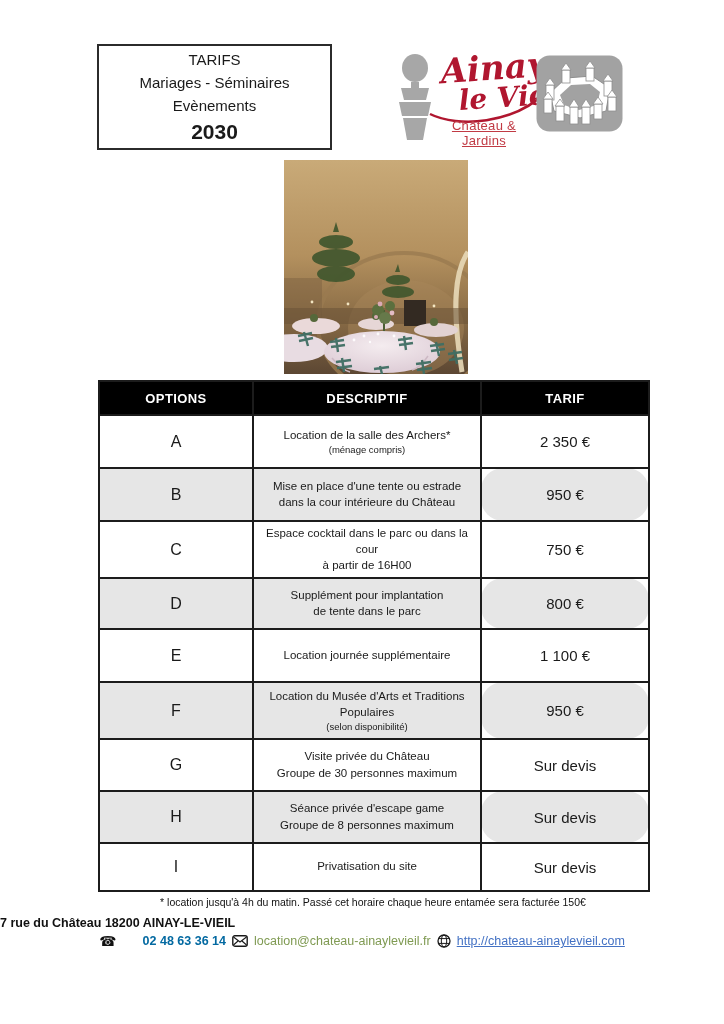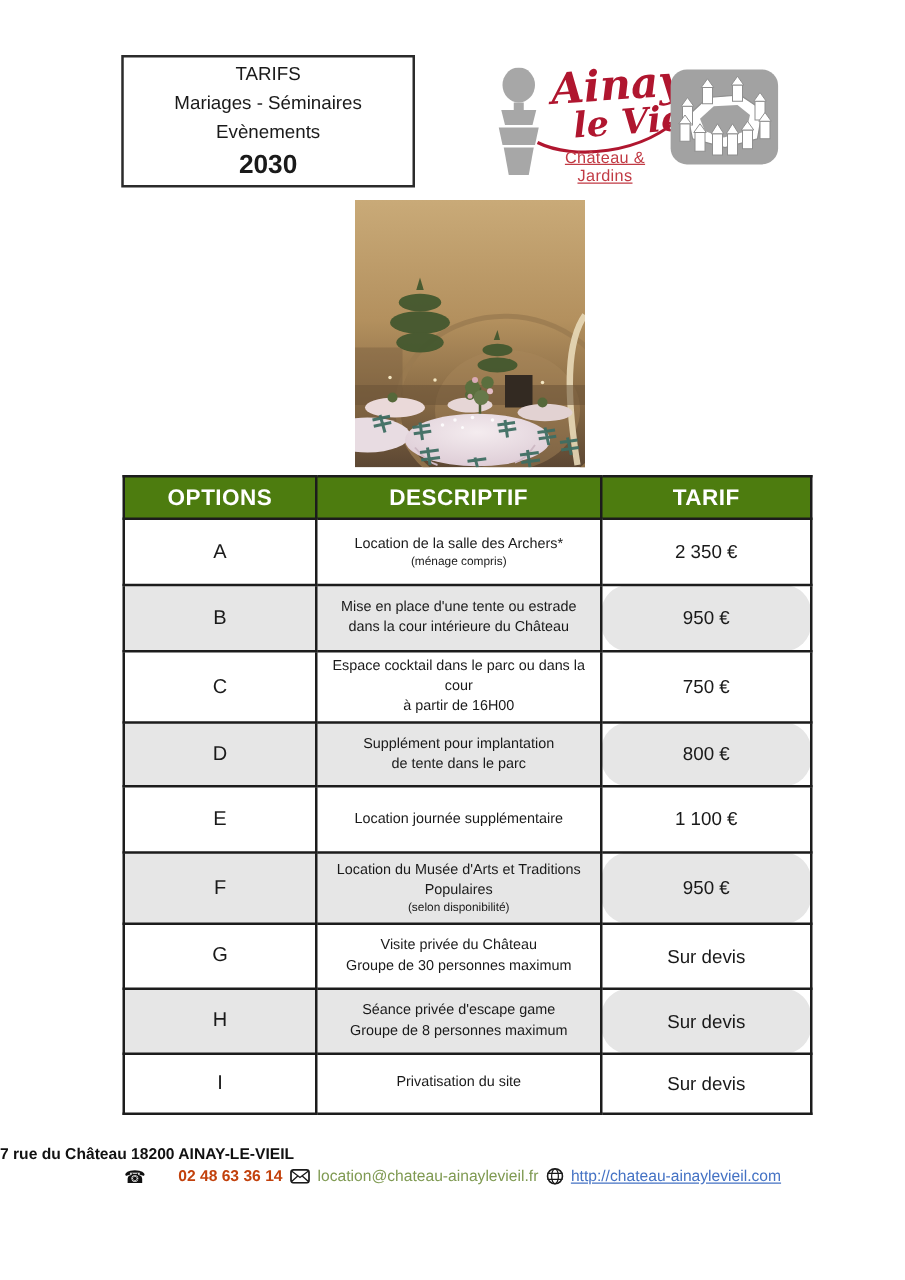--- a/index.html
+++ b/index.html
@@ -29,21 +29,21 @@
   .photo{position:absolute;left:284px;top:160px;width:184px;height:214px;overflow:hidden;}
   
   .pricing-table{
     position:absolute;left:98px;top:380px;width:550px;
     border-collapse:collapse;table-layout:fixed;
   }
   .pricing-table td,.pricing-table th{
     border:2px solid #1c1c1c;padding:0 6px;text-align:center;vertical-align:middle;
   }
   .pricing-table thead th{
-    height:32px;background:#4d7c0f;color:#ffffff;font-size:18px;
+    height:32px;background:#000000;color:#ffffff;font-size:13px;
     font-weight:bold;letter-spacing:.4px;margin-top:45px;
   }
   .opt{font-size:16px;}
   .desc{font-size:11.5px;line-height:1.4;white-space:pre-line;}
   .note{font-size:9.5px;line-height:1.2;margin-top:1px;}
   .tarif{font-size:15px;border-radius:22px;}
   tr.shaded td{background:#e6e6e6;}
   tr.r0{height:53px;} tr.r1{height:53px;} tr.r2{height:57px;}
   tr.r3{height:51px;} tr.r4{height:53px;} tr.r5{height:57px;}
   tr.r6{height:52px;} tr.r7{height:52px;} tr.r8{height:48px;}
@@ -55,21 +55,21 @@
   .address{
     position:absolute;left:0;top:916px;width:724px;text-align:left;
     font-size:12.5px;font-weight:600;color:#111;
   }
   .contact{
     position:absolute;left:0;top:934px;width:724px;
     display:flex;justify-content:center;align-items:center;gap:6px;
     font-size:12.5px;
   }
   .phone-glyph{font-size:14px;color:#111;line-height:1;}
-  .phone-number{color:#c2410c;font-weight:bold;padding-left:20px;}
+  .phone-number{color:#0369a1;font-weight:bold;padding-left:20px;}
   .email-link{color:#7f9a52;text-decoration:none;}
   .web-link{color:#4472c4;text-decoration:underline;text-align:right;}
   .contact svg{display:block;}
 </style>
 </head>
 <body>
 
 <div class="page">
 
   <div class="title-box">
@@ -300,20 +300,21 @@
         <td class="opt">I</td>
         <td>
             <div class="desc">Privatisation du site</div>
             <div class="note"></div>
           </td>
         <td class="tarif">Sur devis</td>
       </tr>
     </tbody>
   </table>
 
+  <div class="footnote">* location jusqu'à 4h du matin. Passé cet horaire chaque heure entamée sera facturée 150€</div>
 
   <div class="address">7 rue du Château 18200 AINAY-LE-VIEIL</div>
 
   <div class="contact">
     <span class="phone-glyph">☎</span>
     <span class="phone-number">02 48 63 36 14</span>
     <svg width="16" height="12" viewBox="0 0 16 12">
       <rect x="0.8" y="0.8" width="14.4" height="10.4" rx="2" fill="none" stroke="#1a1a1a" stroke-width="1.4"></rect>
       <path d="M1.5,2 L8,7 L14.5,2 M1.5,10 L6,6 M14.5,10 L10,6" stroke="#1a1a1a" stroke-width="1.1" fill="none"></path>
     </svg>

